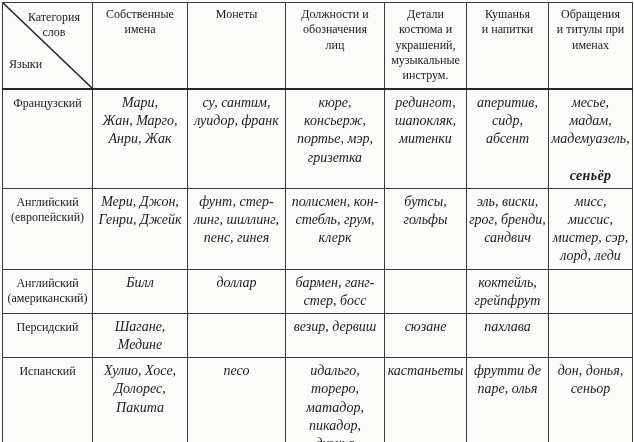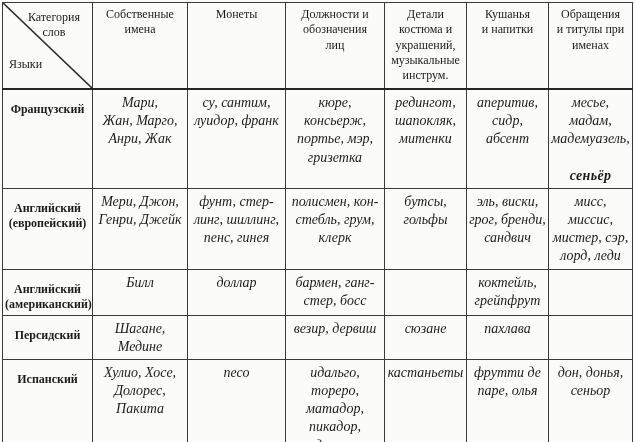--- a/index.html
+++ b/index.html
@@ -46,22 +46,21 @@
   }
   tbody td {
     font-style: italic;
     font-size: 14px;
     line-height: 1.3;
   }
   tbody td.lang {
     font-style: normal;
     font-size: 12px;
     line-height: 1.25;
-    padding-top: 12px;
-    font-weight: bold;
+    padding-top: 6px;
   }
   tbody tr { height: 34px; }
   .corner {
     position: relative;
     padding: 0 !important;
   }
   .corner svg {
     position: absolute;
     inset: 0;
     width: 100%;

